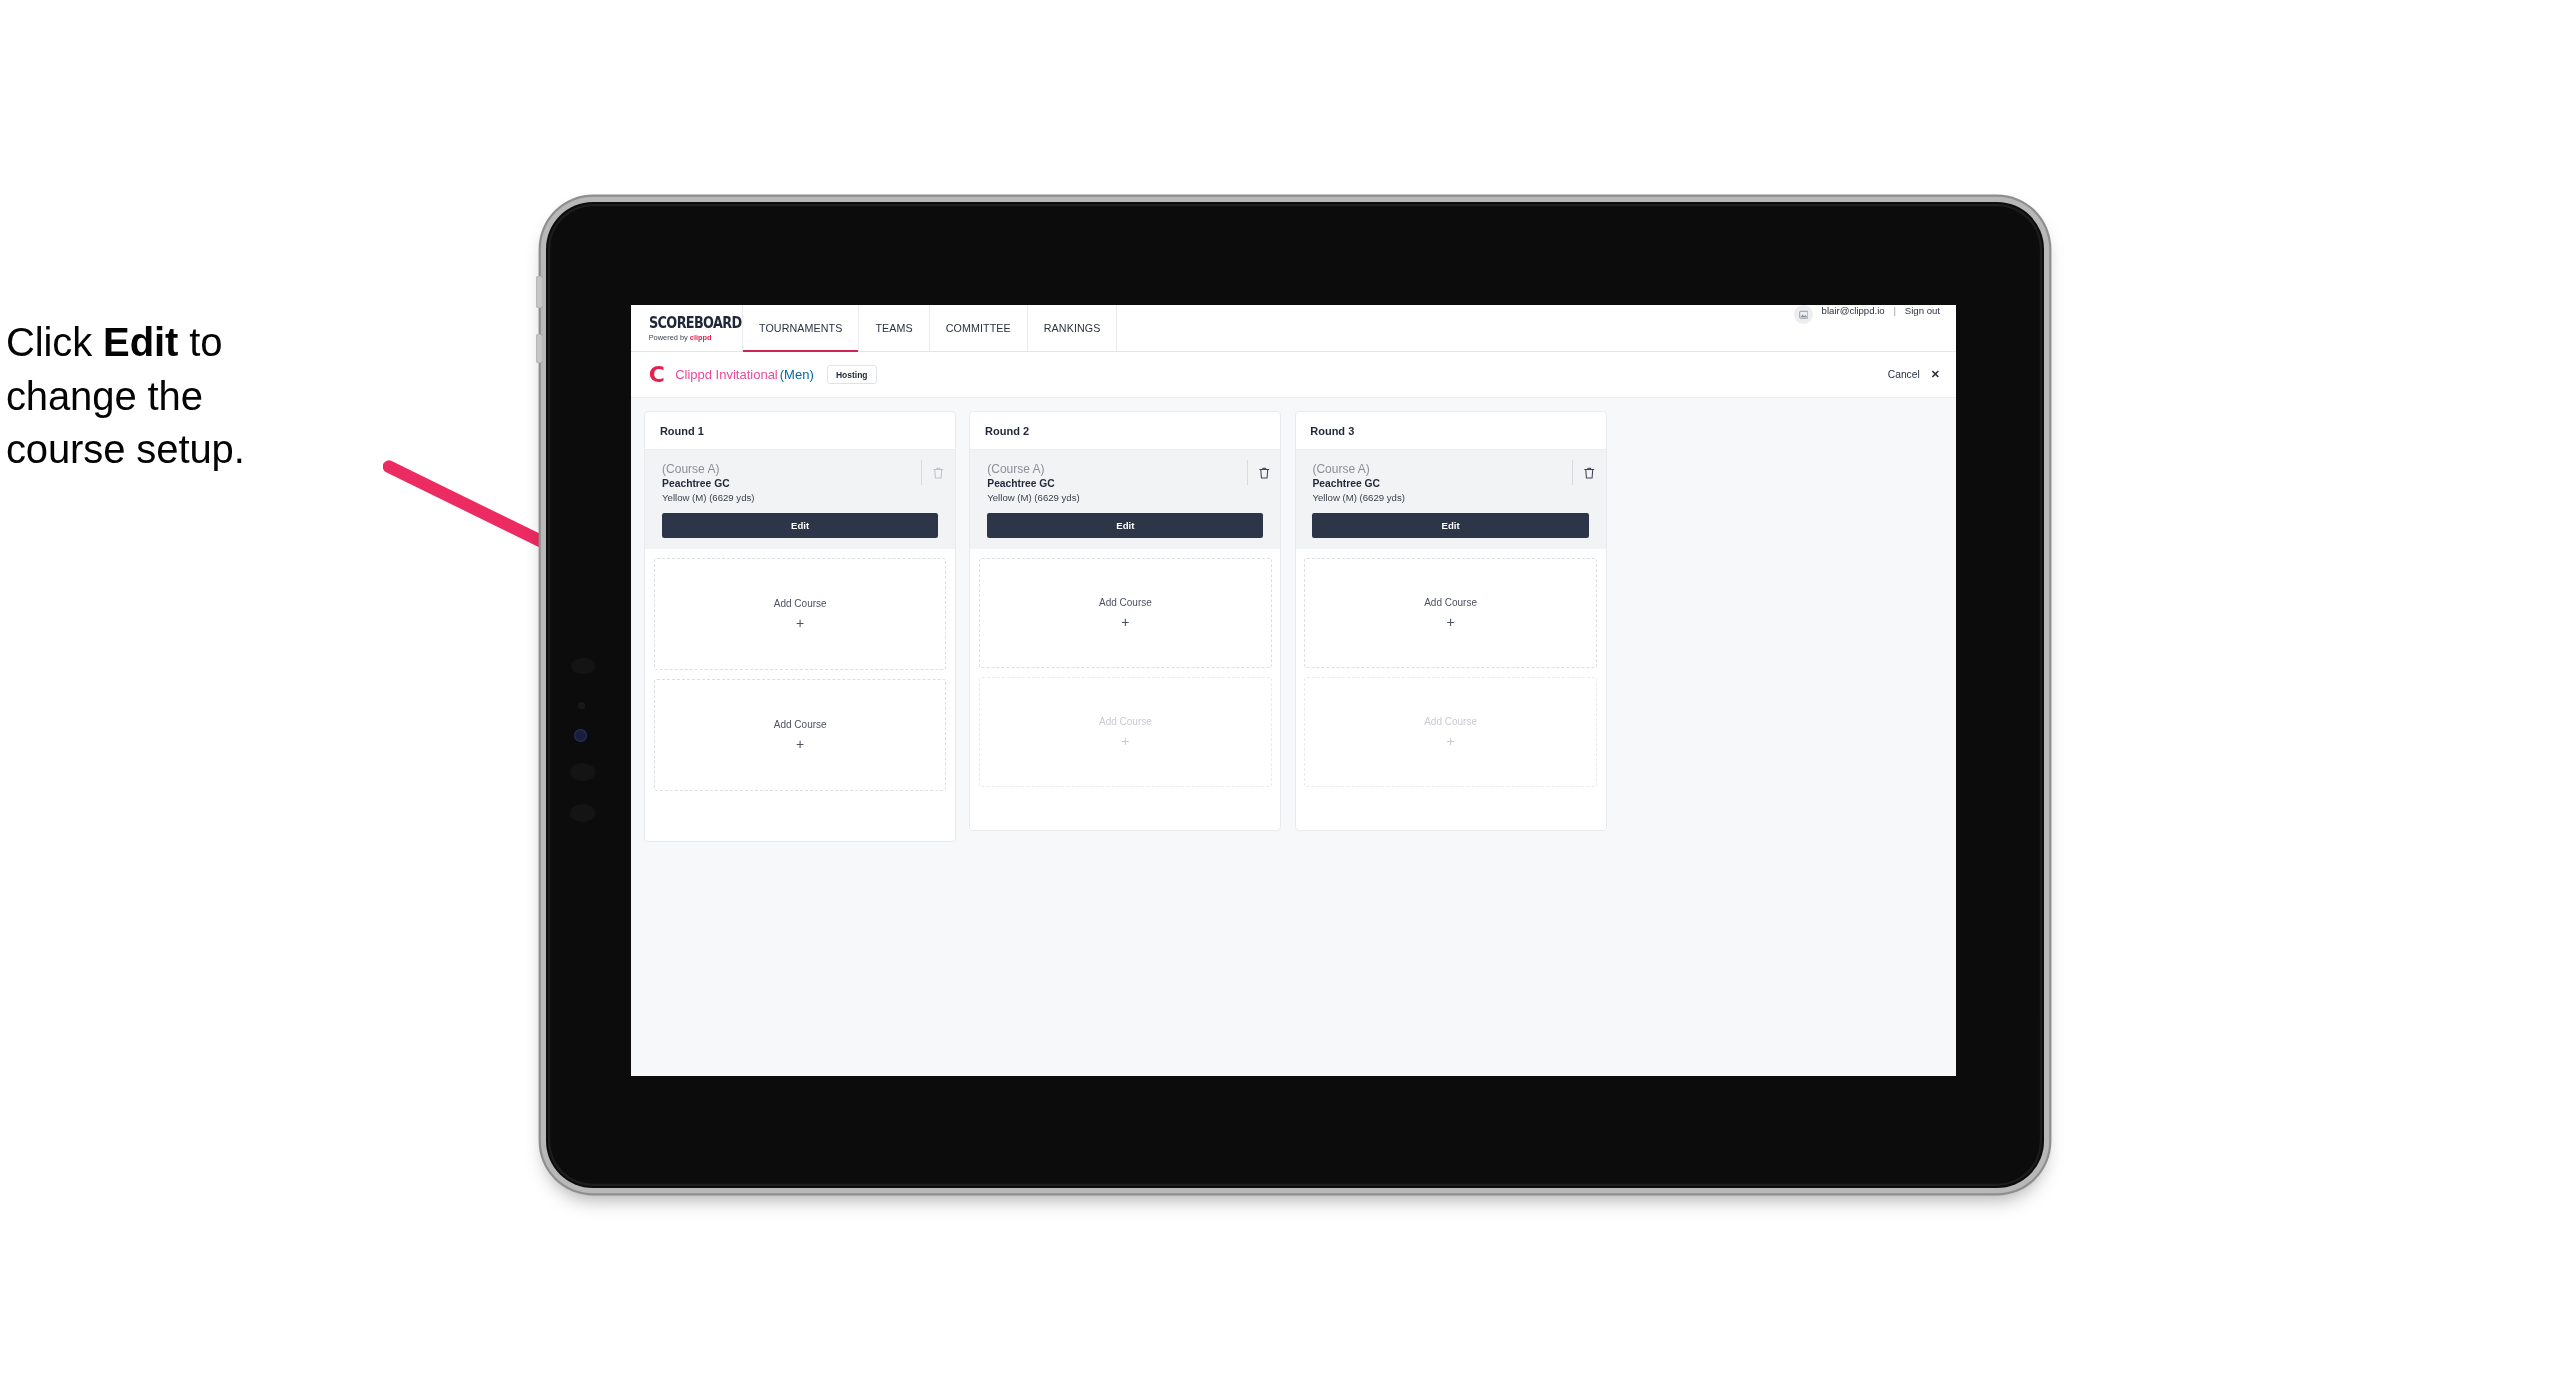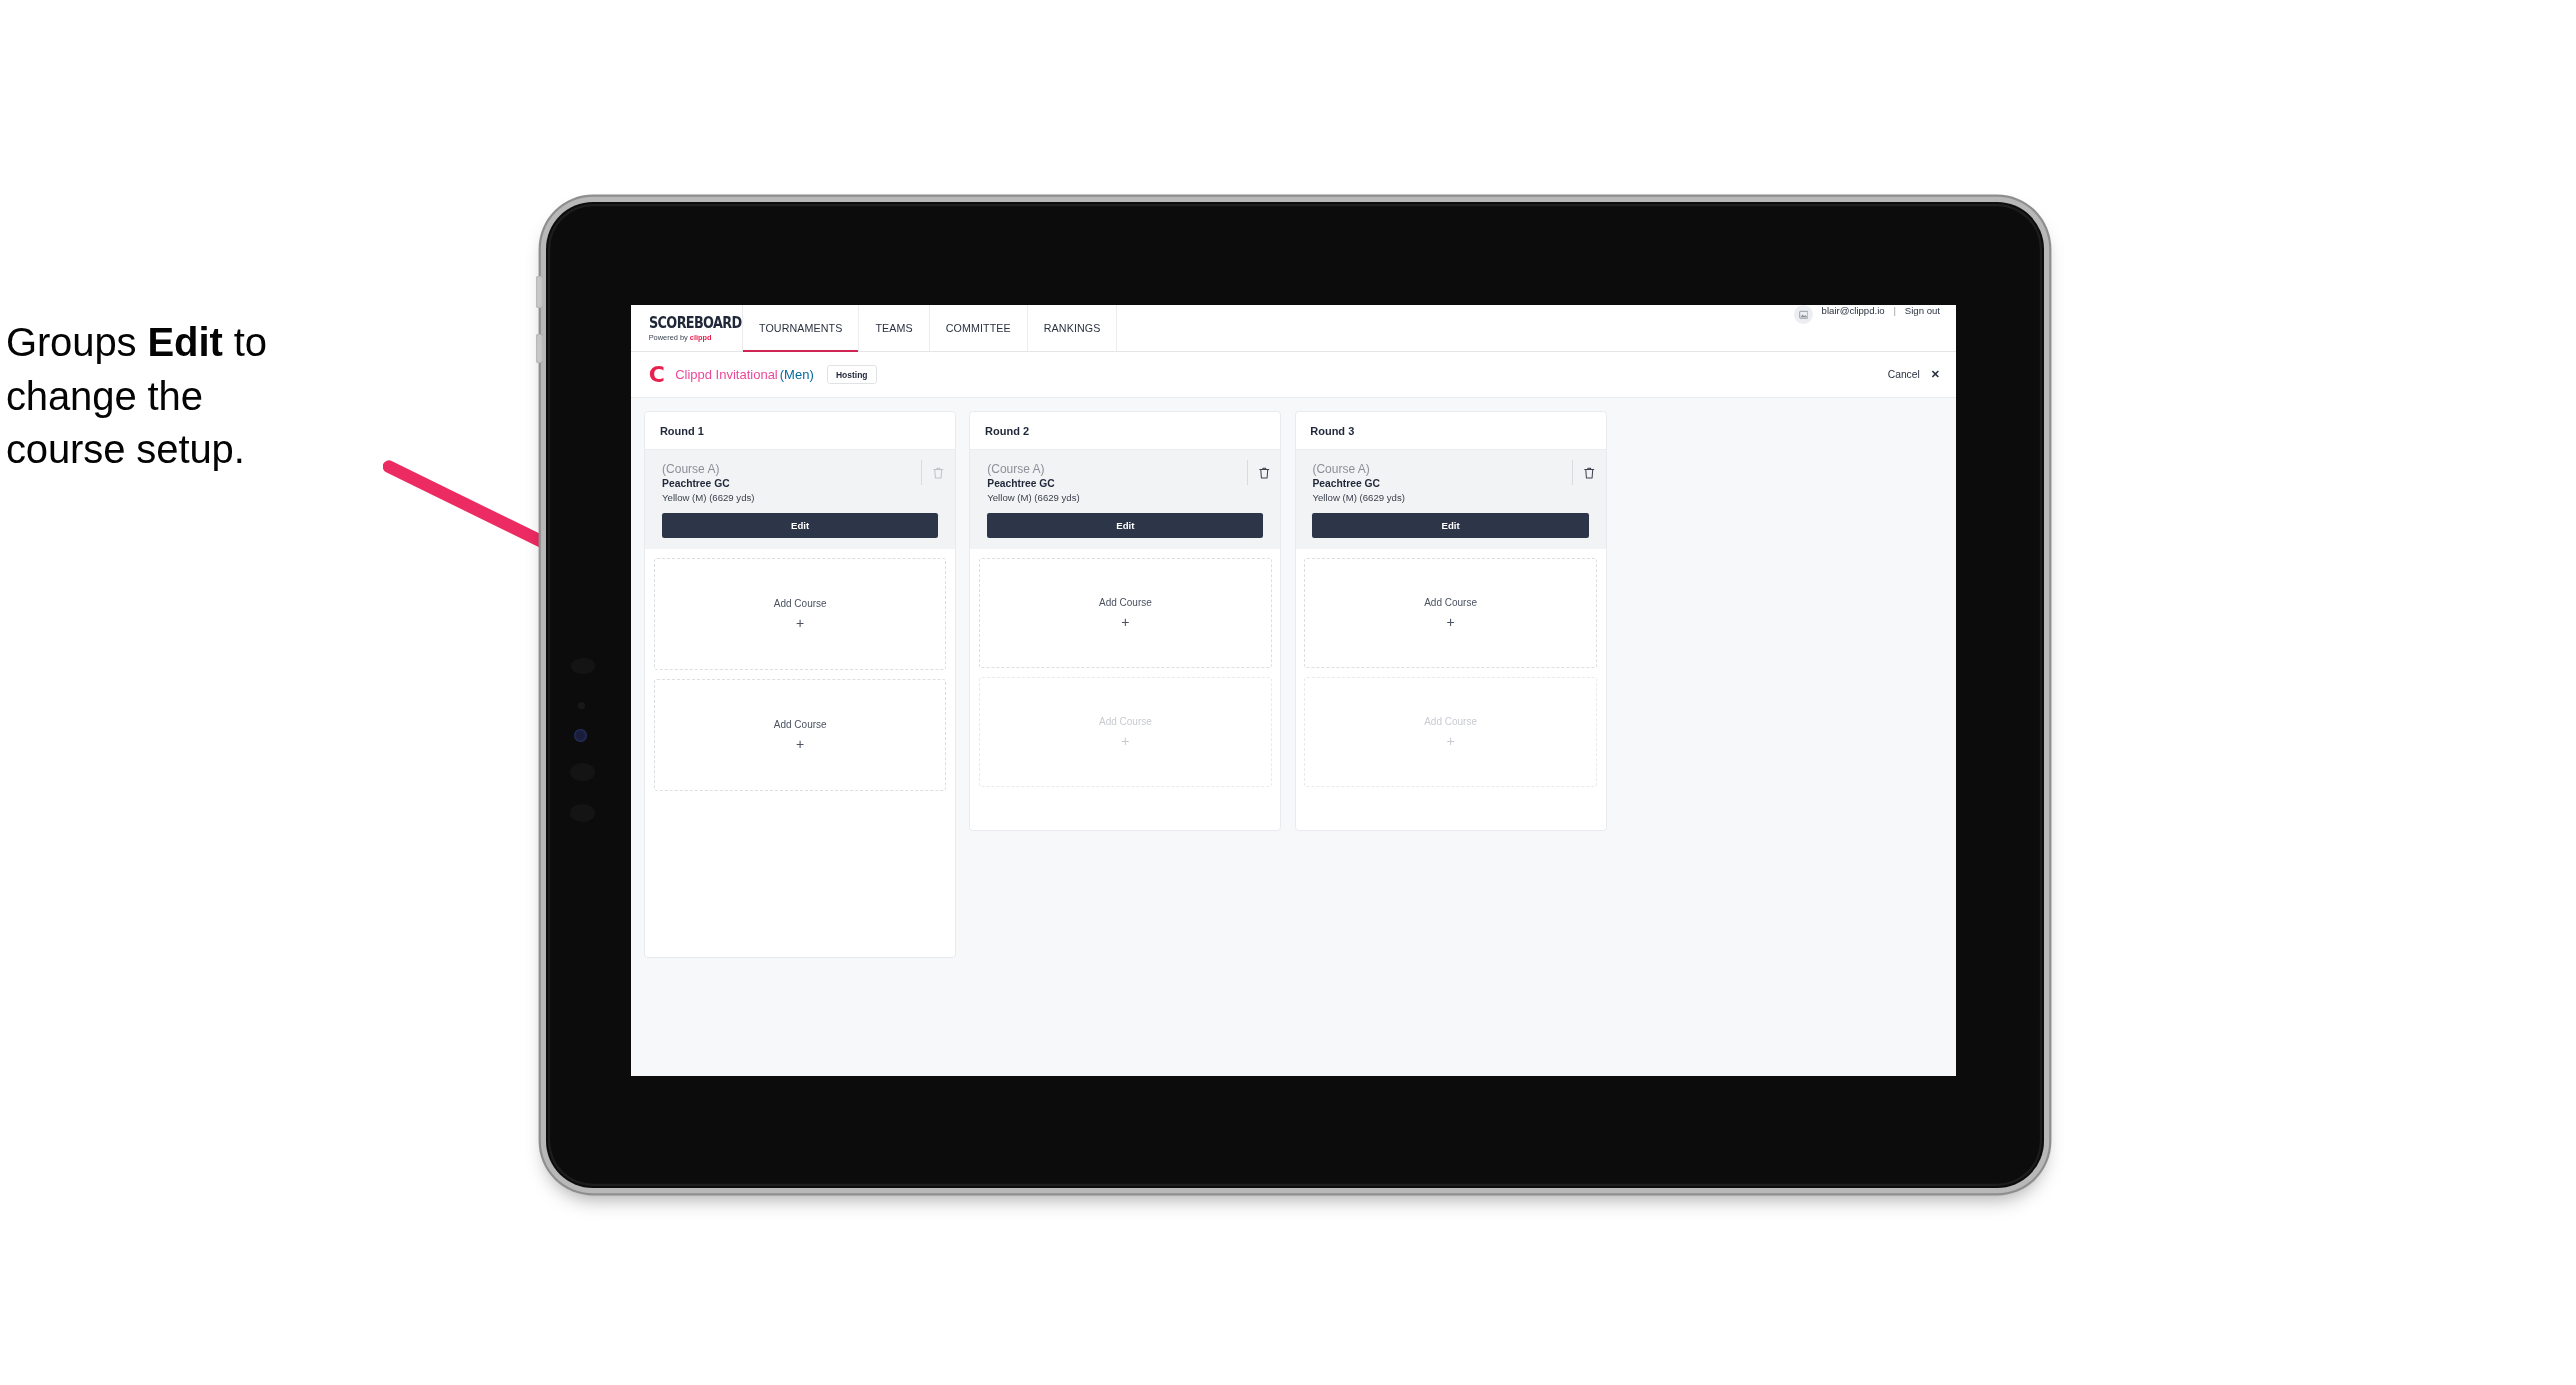--- a/index.html
+++ b/index.html
@@ -258,28 +258,28 @@
     font-size:10px;
     color:#4a5160;
     cursor:pointer;
     flex-direction:column;
   }
   .add-course-slot.faded { color:#c8cbd1; border-color:#e9eaed; }
   .add-course-slot .plus { font-size:14px; line-height:1; font-weight:400; }
 
   
   #round-column-1 .add-course-slot { height: 112px; }
-  #round-column-1 { height: 547px; }
+  #round-column-1 { height: 431px; }
   #round-column-2, #round-column-3 { height: 420px; }
 </style>
 </head>
 <body>
 
 <div id="annotation-text">
-  <span><span>Groups </span><b>Edit</b><span> to</span></span><br>
+  <span><span>Click </span><b>Edit</b><span> to</span></span><br>
   <span>change the</span><br>
   <span>course setup.</span>
 </div>
 
 <svg id="annotation-arrow" viewBox="0 0 400 240">
   <line x1="8" y1="14" x2="330" y2="172" stroke="#ED2B63" stroke-width="17" stroke-linecap="round"></line>
   <polygon points="396,218 302,178 330,140" fill="#ED2B63"></polygon>
   <polygon points="396,218 300,228 302,178" fill="#ED2B63"></polygon>
 </svg>
 

